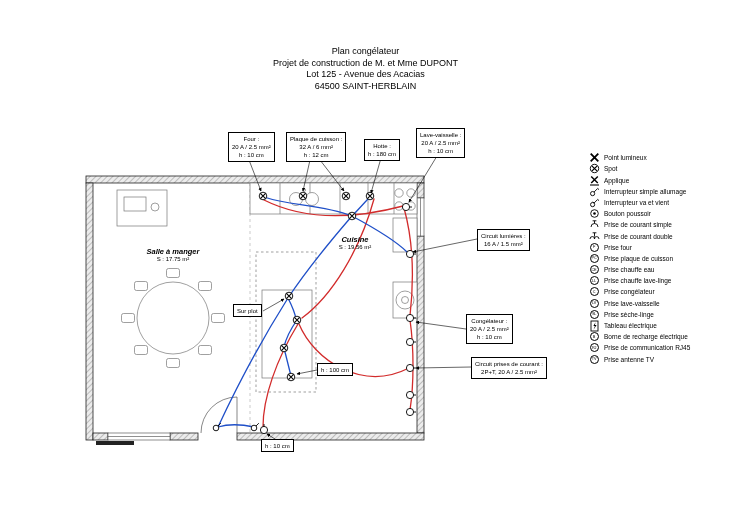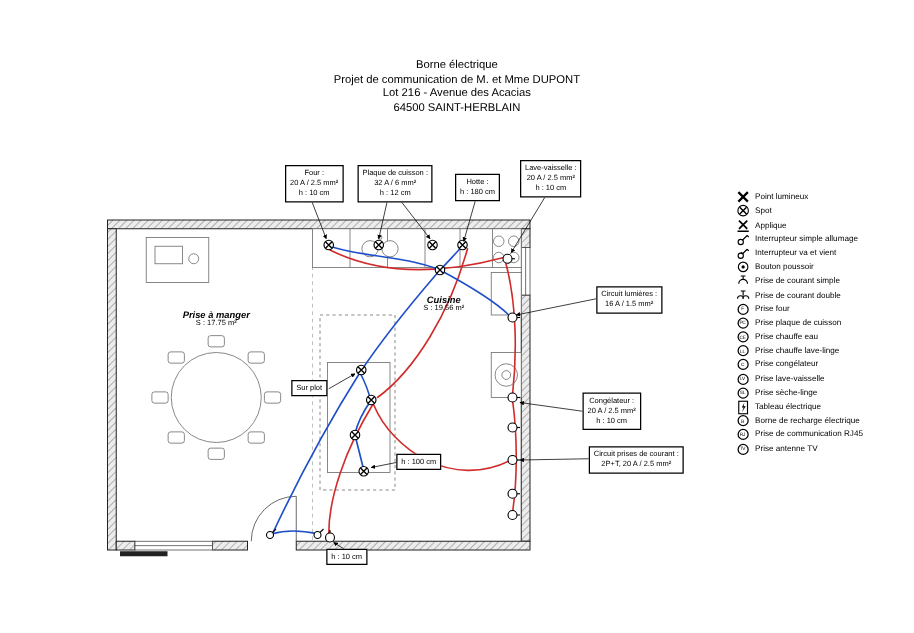--- a/index.html
+++ b/index.html
@@ -18,23 +18,23 @@
   .licon{width:12px;min-width:12px;height:11px;display:flex;align-items:center;justify-content:center;}
   .circle-icon{box-sizing:border-box;width:9px;height:9px;border:0.8px solid #000;border-radius:50%;
                font-size:3.8px;display:flex;align-items:center;justify-content:center;letter-spacing:-0.2px;}
 </style>
 </head>
 <body>
 
 <div class="page">
 
   <header class="title-block">
-    <div>Borne électrique</div>
-    <div>Projet de communication de M. et Mme DUPONT</div>
-    <div>Lot 216 - Avenue des Acacias</div>
+    <div>Plan congélateur</div>
+    <div>Projet de construction de M. et Mme DUPONT</div>
+    <div>Lot 125 - Avenue des Acacias</div>
     <div>64500 SAINT-HERBLAIN</div>
   </header>
 
   <svg class="plan-svg" viewBox="0 0 731 506">
     <defs>
       <pattern id="hatch" width="4" height="4" patternUnits="userSpaceOnUse" patternTransform="rotate(45)">
         <rect width="4" height="4" fill="#ececec"></rect>
         <line x1="0" y1="0" x2="0" y2="4" stroke="#8a8a8a" stroke-width="1"></line>
       </pattern>
       <marker id="arr" viewBox="0 0 8 8" refX="7" refY="4" markerWidth="6" markerHeight="6" orient="auto">
@@ -165,21 +165,21 @@
       <line x1="477" y1="239" x2="413" y2="252" marker-end="url(#arr)"></line>
       <line x1="466" y1="329" x2="416" y2="322" marker-end="url(#arr)"></line>
       <line x1="471" y1="367" x2="416" y2="368" marker-end="url(#arr)"></line>
       <line x1="275" y1="439" x2="267" y2="434" marker-end="url(#arr)"></line>
       <line x1="317" y1="370" x2="297" y2="374" marker-end="url(#arr)"></line>
       <line x1="263" y1="311" x2="284" y2="299" marker-end="url(#arr)"></line>
     </g>
   </svg>
 
   <div class="room-label" style="left:128px;top:247px;width:90px;">
-    <div class="room-name">Prise à manger</div>
+    <div class="room-name">Salle à manger</div>
     <div class="room-area">S : 17.75 m²</div>
   </div>
   <div class="room-label" style="left:322px;top:235px;width:66px;">
     <div class="room-name">Cuisine</div>
     <div class="room-area">S : 19.56 m²</div>
   </div>
 
   <div class="callout" style="left:228px;top:132px;">
     <div>Four :</div>
     <div>20 A / 2.5 mm²</div>

